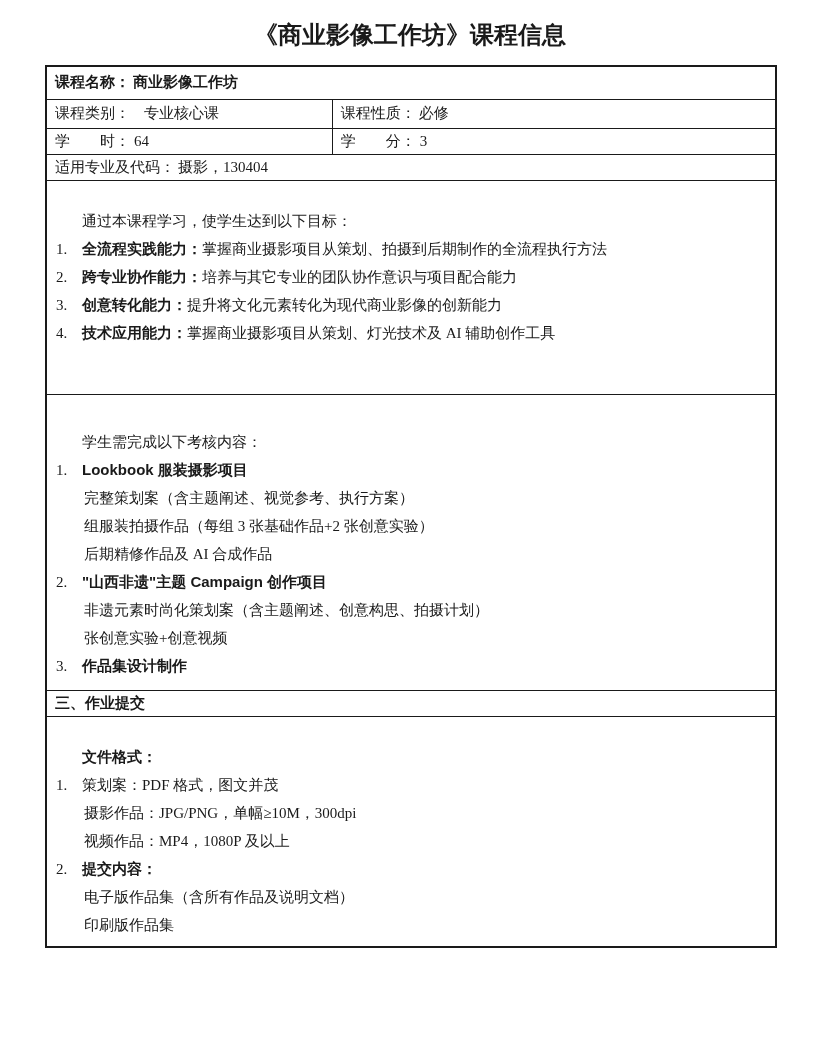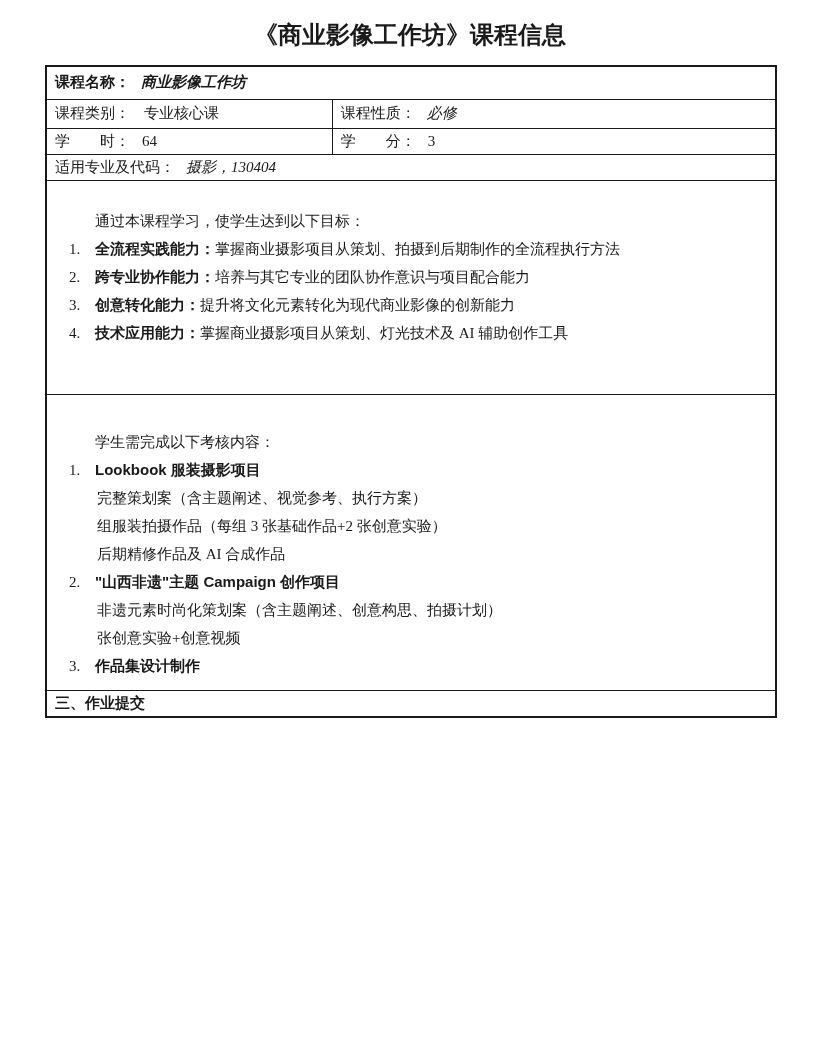--- a/index.html
+++ b/index.html
@@ -43,27 +43,27 @@
   tr.r-kv td   { height: 29px; }
   tr.r-kv2 td  { height: 26px; }
   tr.r-major td{ height: 26px; }
   tr.r-sec td {
     height: 25px;
     font-weight: bold;
     font-family: "Liberation Sans", sans-serif;
   }
 
   .lbl { }
-  .gap2  { margin-left: 11px; font-style: italic; }
-  .gap12 { margin-left: 12px; }
+  .gap2  { margin-left: 3px; }
+  .gap12 { margin-left: 4px; }
   .gap14 { margin-left: 14px; }
 
   td.content {
     vertical-align: top;
-    padding: 0 10px 0 17px;
+    padding: 0 10px 0 4px;
     line-height: 28px;
   }
   td.c-teach  { height: 214px; padding-top: 26px; }
   td.c-finish { height: 296px; padding-top: 33px; }
   td.c-submit { height: 231px; padding-top: 26px; }
 
   .indent { padding-left: 31px; }
   .line { display: flex; }
   .line .num { flex: 0 0 31px; padding-left: 5px; }
   .line .txt { flex: 1; }
@@ -148,16 +148,33 @@
           <span class="num">3.</span>
           <span class="txt s2-title">作品集设计制作</span>
         </div>
       </td>
     </tr>
 
     <tr class="r-sec">
       <td colspan="2">三、作业提交</td>
     </tr>
 
+    <tr>
+      <td colspan="2" class="content c-submit">
+        <div class="indent bold-lead">文件格式：</div>
+        <div class="line">
+          <span class="num">1.</span>
+          <span class="txt">策划案：PDF 格式，图文并茂</span>
+        </div>
+        <div class="sub">摄影作品：JPG/PNG，单幅≥10M，300dpi</div>
+        <div class="sub">视频作品：MP4，1080P 及以上</div>
+        <div class="line">
+          <span class="num">2.</span>
+          <span class="txt bold-lead">提交内容：</span>
+        </div>
+        <div class="sub">电子版作品集（含所有作品及说明文档）</div>
+        <div class="sub">印刷版作品集</div>
+      </td>
+    </tr>
 
   </tbody>
     </table>
 </div>
 
 </body></html>

